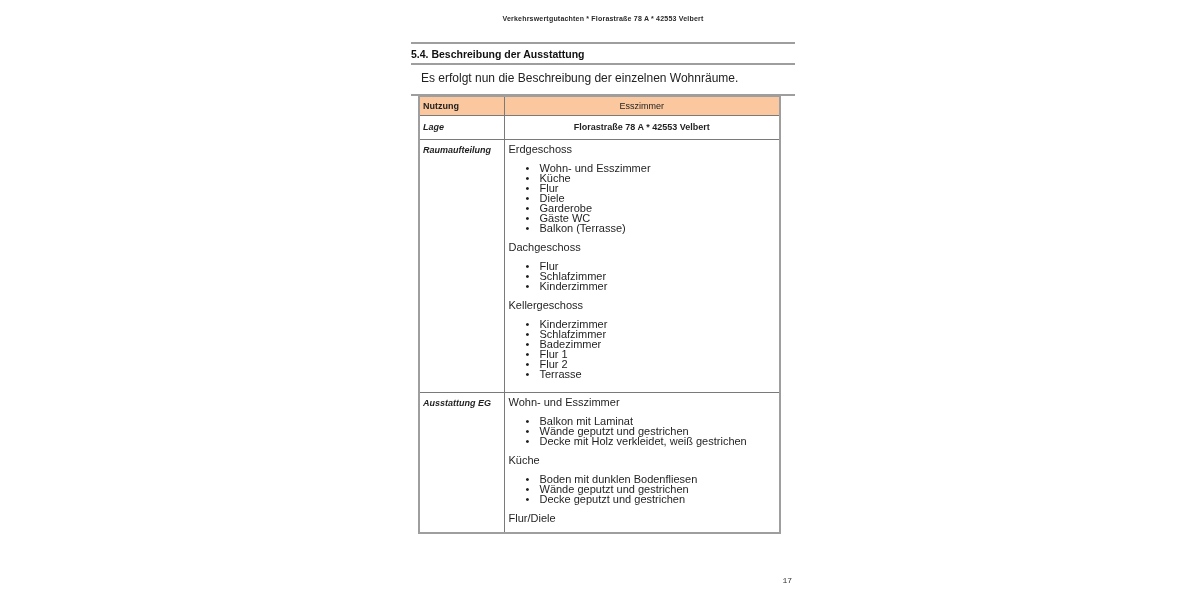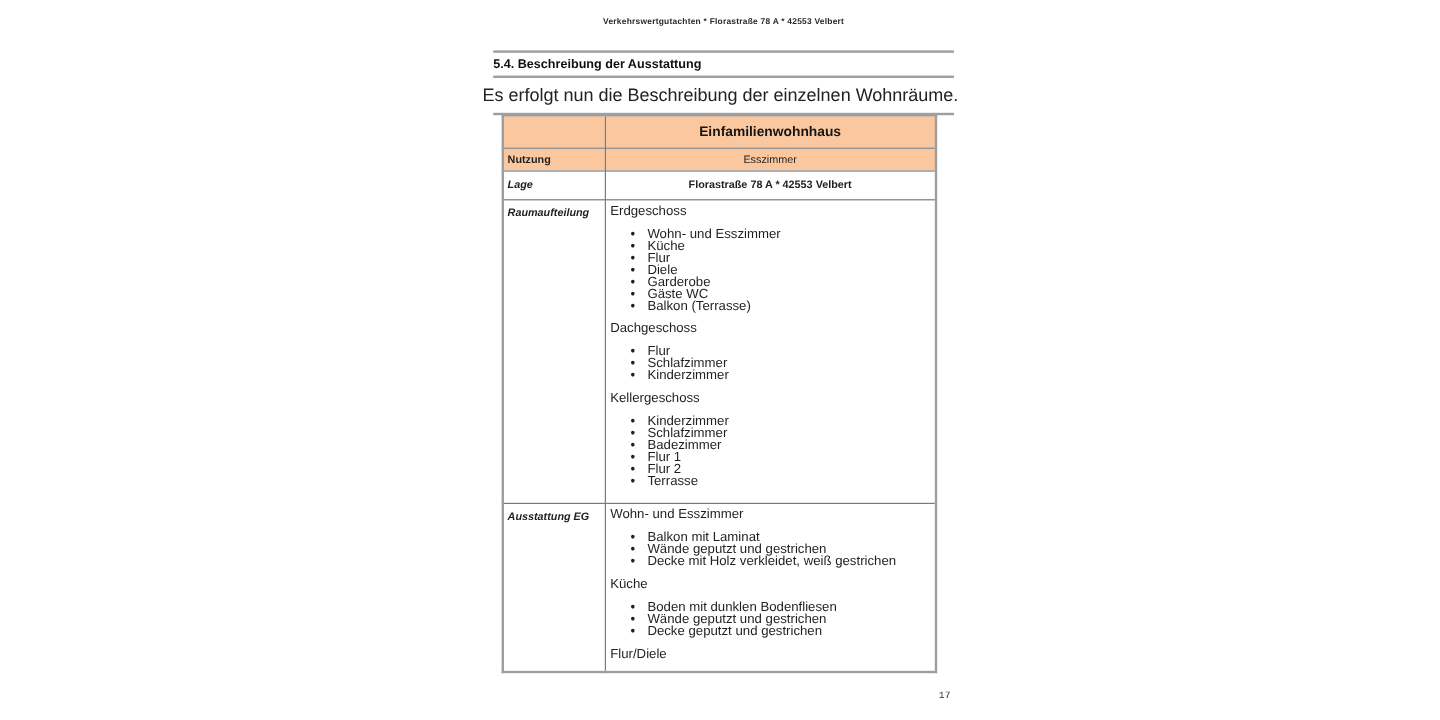--- a/index.html
+++ b/index.html
@@ -18,22 +18,22 @@
   .rule-1 { top: 42px; }
   .rule-2 { top: 63px; }
   .rule-3 { top: 94px; }
 
   .section-title {
     position: absolute; left: 411px; top: 48px;
     font-size: 10.5px; font-weight: bold; color: #111;
   }
 
   .intro {
-    position: absolute; left: 402px; top: 71px;
-    font-size: 15px; color: #222;
+    position: absolute; left: 421px; top: 71px;
+    font-size: 12px; color: #222;
   }
 
   .spec-table {
     position: absolute; left: 418px; top: 95px; width: 361px;
     border-collapse: collapse; table-layout: fixed;
     border: 2px solid #9e9e9e;
     font-size: 9px; color: #1f1f1f;
   }
   .spec-table td { border: 1px solid #7a7a7a; overflow: hidden; }
 
@@ -83,24 +83,20 @@
 
   <div class="intro">Es erfolgt nun die Beschreibung der einzelnen Wohnräume.</div>
   <div class="rule rule-3"></div>
 
   <table class="spec-table">
     <colgroup>
         <col class="col-label">
         <col class="col-value">
       </colgroup>
     <tbody>
-      <tr class="row-title orange">
-        <td class="cell-label"></td>
-        <td class="cell-title">Einfamilienwohnhaus</td>
-      </tr>
       <tr class="row-nutzung orange">
         <td class="cell-label bold">Nutzung</td>
         <td class="cell-value">Esszimmer</td>
       </tr>
       <tr class="row-lage">
         <td class="cell-label bold italic">Lage</td>
         <td class="cell-value bold">Florastraße 78 A * 42553 Velbert</td>
       </tr>
       <tr class="row-raum">
         <td class="cell-label bold italic top">Raumaufteilung</td>

